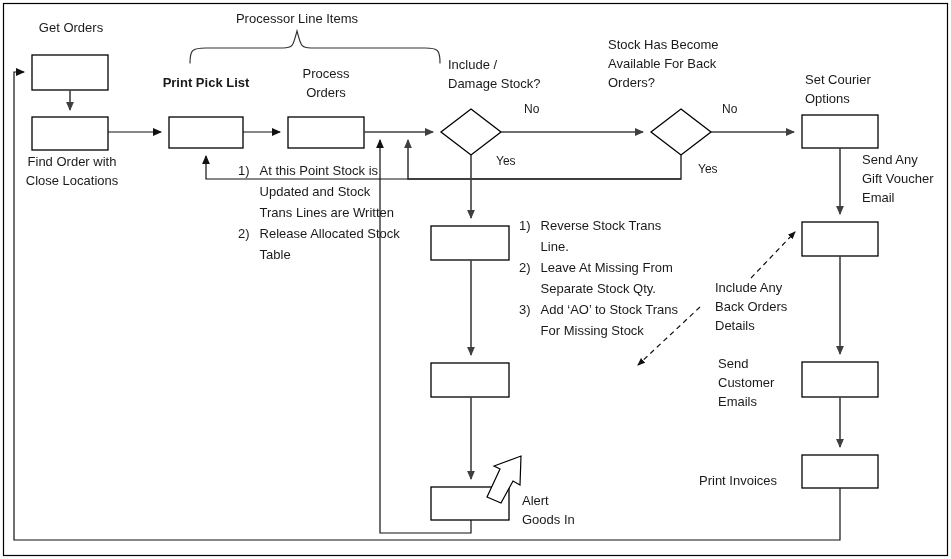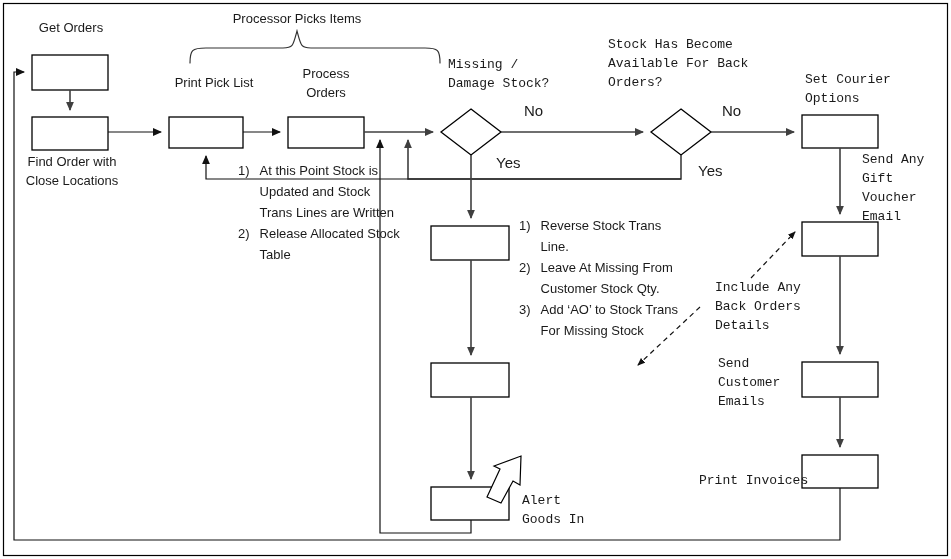--- a/index.html
+++ b/index.html
@@ -24,24 +24,24 @@
   }
   .lbl {
     position: absolute;
     color: #1a1a1a;
     font-family: "Liberation Sans", sans-serif;
     font-size: 13px;
     line-height: 19px;
     white-space: pre-line;
   }
   .lbl-c { text-align: center; }
-  .lbl-l { text-align: left; font-family: Liberation Mono, monospace; }
+  .lbl-l { text-align: left; }
   .yn {
     position: absolute;
-    font-size: 15px;
+    font-size: 12px;
     color: #1a1a1a;
     font-family: "Liberation Sans", sans-serif;
   }
   .note {
     position: absolute;
     font-size: 13px;
     line-height: 21px;
     color: #1a1a1a;
     font-family: "Liberation Sans", sans-serif;
   }
@@ -186,26 +186,26 @@
       <path d="M190,63 C190,50 192,48 206,48 L283,48 C293,48 293,46 297,31
                C301,46 301,48 311,48 L425,48 C438,48 440,50 440,63" fill="none" stroke="#333333" stroke-width="1.2" stroke-linecap="round"></path>
     </g>
   </svg>
 
   <div class="lbl lbl-c" style="left:10px; top:18px; width:122px;">Get Orders</div>
 
   <div class="lbl lbl-c" style="left:8px; top:152px; width:128px;">Find Order with
 Close Locations</div>
 
-  <div class="lbl lbl-c" style="left:148px; top:73px; width:132px;">Print Pick List</div>
+  <div class="lbl lbl-c" style="left:140px; top:73px; width:132px;font-weight:bold;">Print Pick List</div>
 
   <div class="lbl lbl-c" style="left:268px; top:64px; width:116px;">Process
 Orders</div>
 
-  <div class="lbl lbl-l" style="left:448px; top:55px; width:130px;">Missing /
+  <div class="lbl lbl-l" style="left:448px; top:55px; width:130px;">Include /
 Damage Stock?</div>
 
   <div class="lbl lbl-l" style="left:608px; top:35px; width:150px;">Stock Has Become
 Available For Back
 Orders?</div>
 
   <div class="lbl lbl-l" style="left:805px; top:70px; width:120px;">Set Courier
 Options</div>
 
   <div class="lbl lbl-l" style="left:862px; top:150px; width:92px;">Send Any
@@ -215,21 +215,21 @@
   <div class="lbl lbl-l" style="left:718px; top:354px; width:90px;">Send
 Customer
 Emails</div>
 
   <div class="lbl lbl-l" style="left:699px; top:447px; width:120px;margin-top:24px;">Print Invoices</div>
 
 
   <div class="lbl lbl-l" style="left:522px; top:491px; width:90px;">Alert
 Goods In</div>
 
-  <div class="lbl lbl-c" style="left:207px; top:9px; width:180px;">Processor Picks Items</div>
+  <div class="lbl lbl-c" style="left:207px; top:9px; width:180px;">Processor Line Items</div>
 
   <div class="yn" style="left:524px; top:102px;">No</div>
   <div class="yn" style="left:496px; top:154px;">Yes</div>
   <div class="yn" style="left:722px; top:102px;">No</div>
   <div class="yn" style="left:698px; top:162px;">Yes</div>
 
 
   <div class="lbl lbl-l" style="left:715px; top:278px; width:100px;">Include Any
 Back Orders
 Details</div>
@@ -256,21 +256,21 @@
     <table>
       <tbody>
           <tr>
         <td class="num">1)</td>
         <td class="txt" style="white-space:pre-line;">Reverse Stock Trans
 Line.</td>
       </tr>
       <tr>
         <td class="num">2)</td>
         <td class="txt" style="white-space:pre-line;">Leave At Missing From
-Customer Stock Qty.</td>
+Separate Stock Qty.</td>
       </tr>
       <tr>
         <td class="num">3)</td>
         <td class="txt" style="white-space:pre-line;">Add ‘AO’ to Stock Trans
 For Missing Stock</td>
       </tr>
     </tbody>
       </table>
   </div>
 

